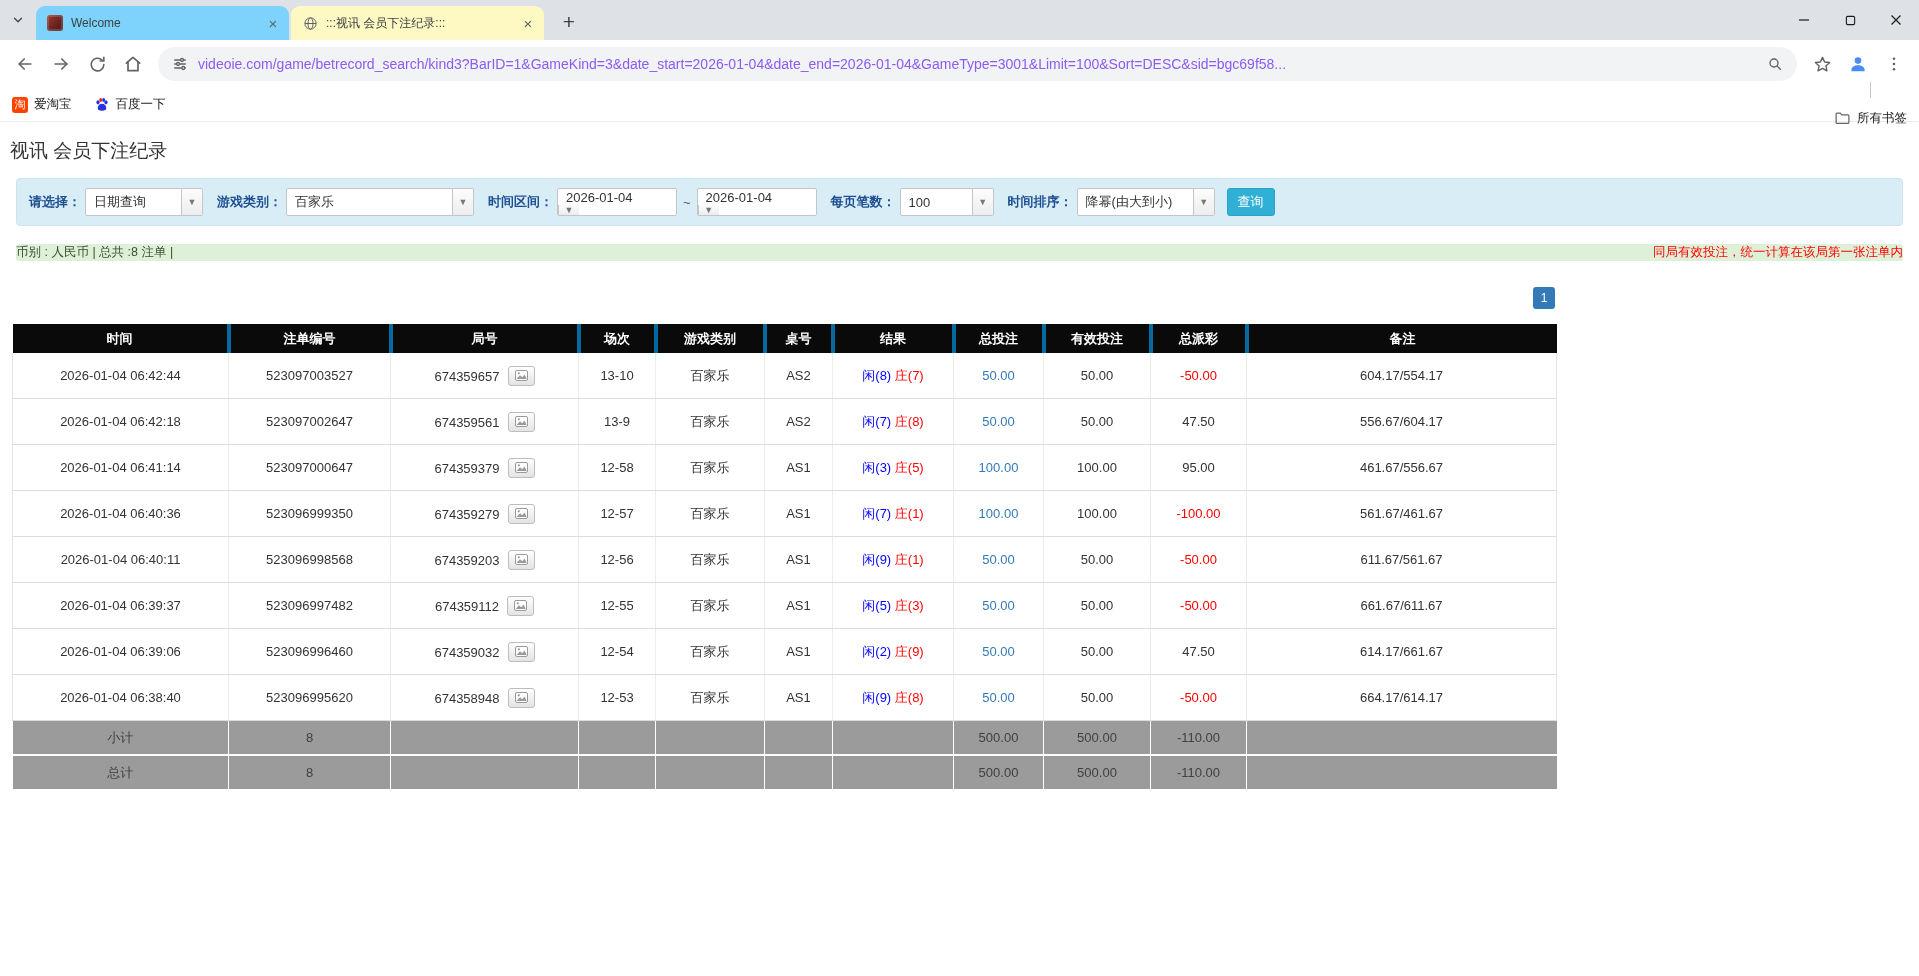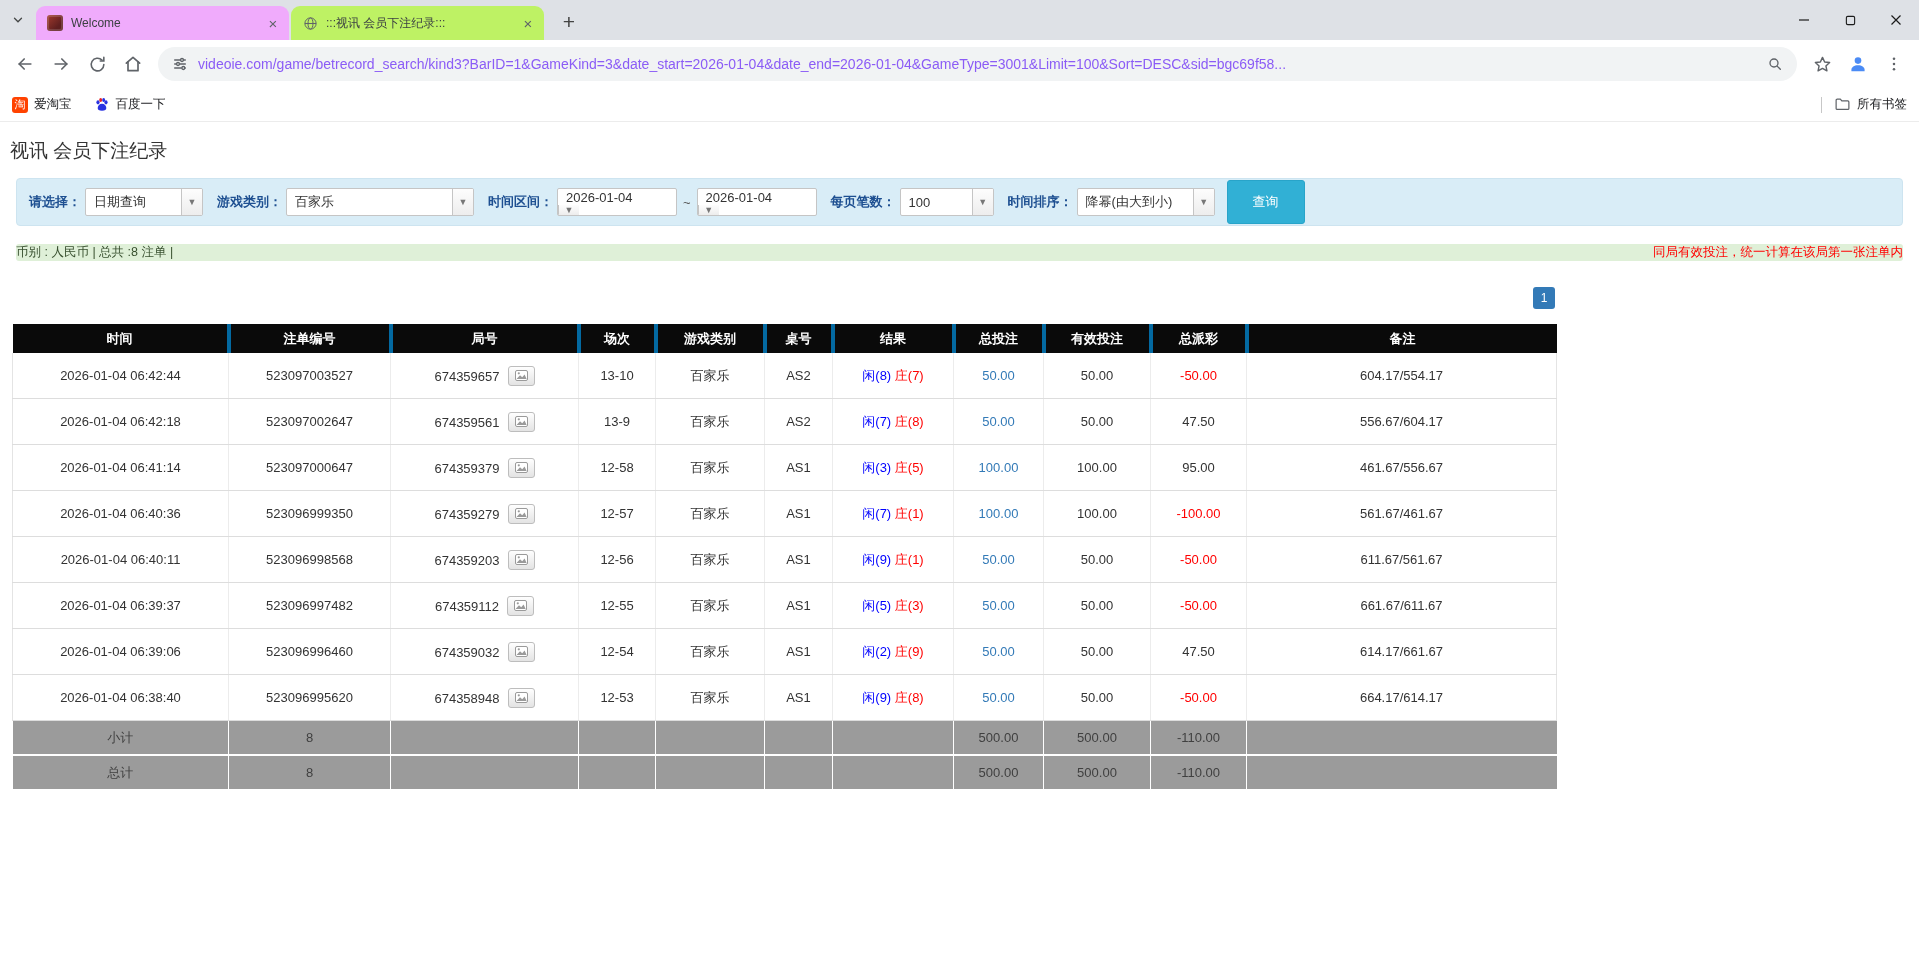--- a/index.html
+++ b/index.html
@@ -3,54 +3,54 @@
 <meta charset="utf-8">
 <title>recreation</title>
 <style>
   html,body{margin:0;padding:0;}
   body{width:1919px;height:976px;overflow:hidden;background:#fff;
        font-family:"Liberation Sans","DejaVu Sans",sans-serif;color:#202124;}
 
   
   .tabstrip{height:40px;background:#dee1e6;display:flex;align-items:flex-end;position:relative;}
   .tab-search{width:36px;height:40px;display:flex;align-items:center;justify-content:center;border:none;background:none;cursor:pointer;}
-  .tab{height:34px;width:234px;background:#bef264;border-radius:9px 9px 0 0;display:flex;align-items:center;gap:8px;padding:0 8px 0 11px;margin-right:2px;cursor:pointer;}
-  .tab.inactive{background:#f0abfc;}
+  .tab{height:34px;width:234px;background:#fef9c3;border-radius:9px 9px 0 0;display:flex;align-items:center;gap:8px;padding:0 8px 0 11px;margin-right:2px;cursor:pointer;}
+  .tab.inactive{background:#7dd3fc;}
   .tab-title{flex:1;font-size:12px;color:#3c4043;white-space:nowrap;overflow:hidden;text-overflow:ellipsis;}
   .tab-close{width:16px;height:16px;border-radius:50%;display:flex;align-items:center;justify-content:center;color:#5f6368;font-size:15px;line-height:1;cursor:pointer;}
   .fav-welcome{width:16px;height:16px;border-radius:3px;background:linear-gradient(135deg,#a33b2e 0%,#5f1f1f 70%);flex:none;box-shadow:inset 0 0 0 2px rgba(255,255,255,.15);}
   .fav-globe{width:16px;height:16px;flex:none;display:flex;align-items:center;justify-content:center;}
   .newtab{width:30px;height:30px;margin:0 0 4px 8px;border:none;background:none;font-size:21px;color:#444;line-height:1;cursor:pointer;}
   .wincontrols{position:absolute;right:0;top:0;height:40px;display:flex;}
   .wincontrols button{width:46px;height:100%;background:none;border:none;display:flex;align-items:center;justify-content:center;cursor:pointer;color:#1b1b1b;}
 
   .toolbar{height:48px;display:flex;align-items:center;gap:2px;padding:0 8px;background:#fff;}
   .tool-btn{width:34px;height:34px;flex:none;border:none;background:none;border-radius:50%;display:flex;align-items:center;justify-content:center;cursor:pointer;}
   .omnibox{flex:1;height:34px;min-width:0;background:#f1f3f4;border-radius:17px;display:flex;align-items:center;gap:10px;padding:0 14px;margin:0 6px;cursor:text;}
   .url{flex:1;font-size:14px;color:#8b5cf6;white-space:nowrap;overflow:hidden;}
 
   .bookmarksbar{height:33px;display:flex;align-items:center;gap:22px;padding:0 12px;background:#fff;border-bottom:1px solid #ececec;font-size:12.5px;}
   .bm{display:flex;align-items:center;gap:6px;cursor:pointer;white-space:nowrap;}
   .bm-ico-taobao{width:16px;height:16px;border-radius:3px;background:#ff4200;color:#fff;font-size:11px;display:flex;align-items:center;justify-content:center;flex:none;}
-  .bm-right{margin-left:auto;display:flex;align-items:center;gap:12px;}
+  .bm-right{margin-left:auto;display:flex;align-items:center;gap:12px;flex-direction:column;}
   .vdiv{width:1px;height:16px;background:#c7c7c7;}
 
   
   .page-title{font-size:19px;font-weight:400;color:#333;margin:16px 0 14px 10px;}
 
   .filterbar{margin:0 16px;height:46px;background:var(--filter-bg,#d9edf7);border:1px solid #cde4f0;border-radius:4px;
              display:flex;align-items:center;padding:0 12px;}
   .flabel{color:var(--label-blue,#1d4f91);font-weight:bold;font-size:13px;margin:0 4px 0 14px;white-space:nowrap;}
   .flabel:first-child{margin-left:0;}
   .combo{display:inline-flex;align-items:stretch;height:26px;background:#fff;border:1px solid #c5c5c5;border-radius:2px;overflow:hidden;cursor:pointer;flex:none;}
   .combo-val{display:flex;align-items:center;padding:0 8px;font-size:13px;color:#333;flex:1;white-space:nowrap;overflow:hidden;}
   .combo-btn{width:20px;border-left:1px solid #c5c5c5;background:linear-gradient(#fdfdfd,#ededed);display:flex;align-items:center;justify-content:center;color:#777;font-size:9px;flex:none;}
   .w-select{width:116px;} .w-game{width:186px;} .w-date{width:118px;flex-direction:column;} .w-pp{width:92px;} .w-sort{width:136px;}
   .tilde{margin:0 6px;color:#555;font-size:13px;}
-  .search-btn{margin-left:12px;height:44px;padding:0 25px;background:var(--search-btn,#31b0d5);border:1px solid #28a4c9;border-radius:3px;color:#fff;font-size:13px;cursor:pointer;}
+  .search-btn{margin-left:12px;height:28px;padding:0 10px;background:var(--search-btn,#31b0d5);border:1px solid #28a4c9;border-radius:3px;color:#fff;font-size:13px;cursor:pointer;}
 
   .summarybar{margin:18px 16px 0;height:17px;background:var(--summary-bg,#dff0d8);border-radius:3px;
               display:flex;align-items:center;justify-content:space-between;padding:0 0;font-size:12.5px;}
   .sum-left{color:#38502f;}
   .sum-right{color:var(--notice-red,#ff0000);}
 
   .table-wrap{width:1545px;margin-left:12px;}
   .pagerow{display:flex;justify-content:flex-end;margin:26px 2px 15px 0;}
   .page-btn{width:22px;height:22px;border:none;border-radius:3px;background:var(--accent-blue,#337ab7);color:#fff;font-size:12px;cursor:pointer;}
 

